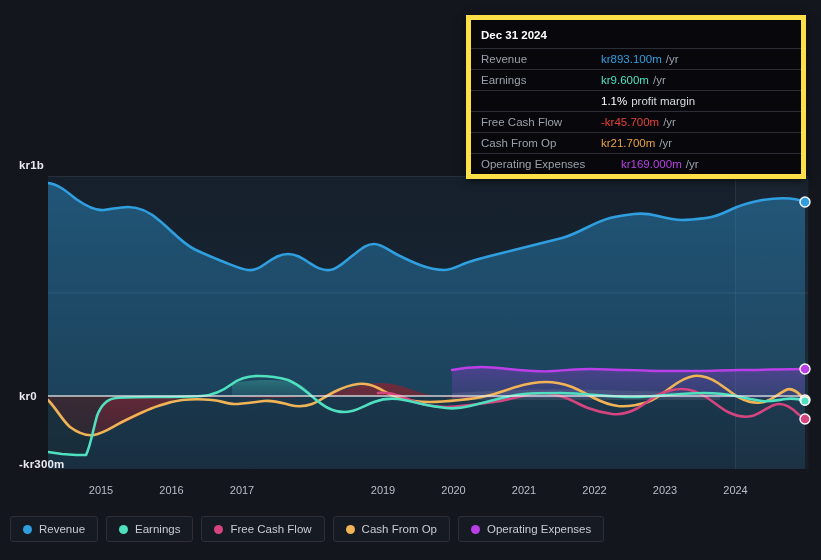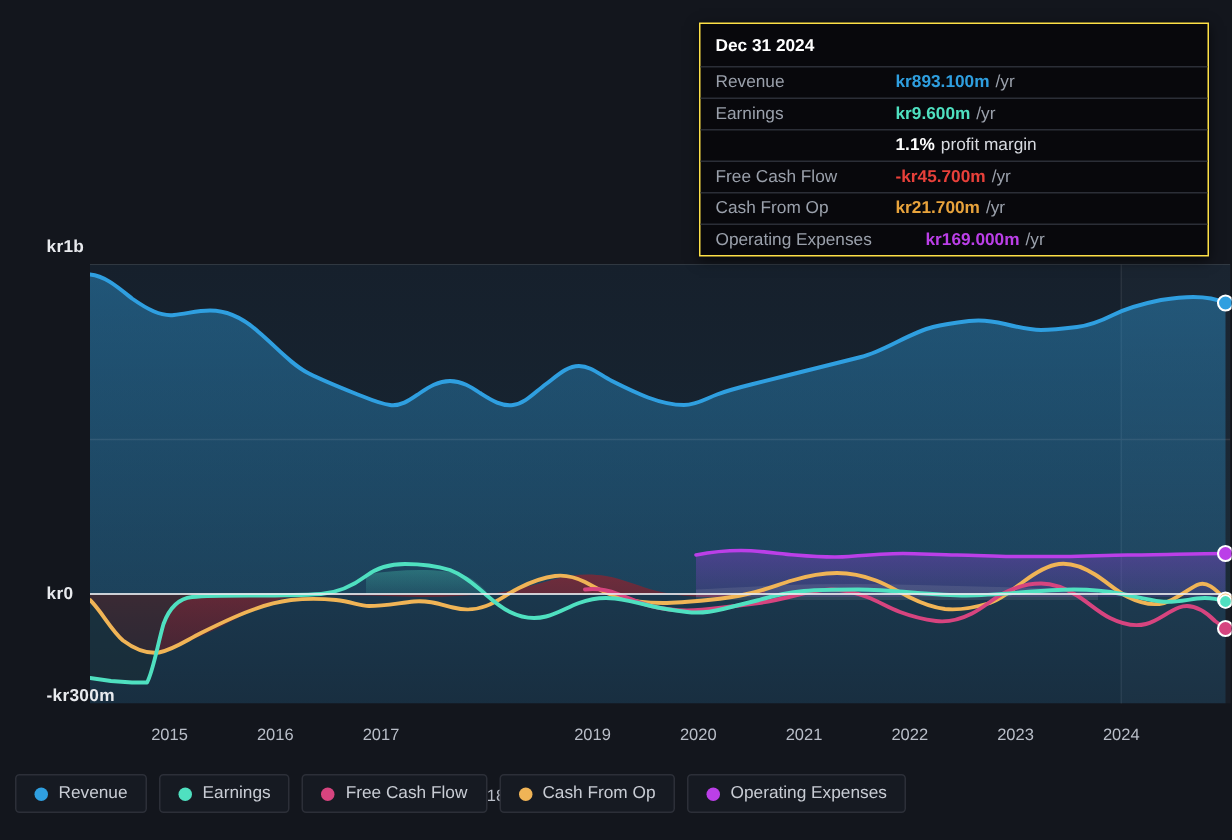--- a/index.html
+++ b/index.html
@@ -7,47 +7,47 @@
     width:821px;height:560px;
     background:#13161d;
     font-family:"Liberation Sans", sans-serif;
     color:#c9ccd4;
     overflow:hidden;
     position:relative;
   }
   #root{position:absolute;inset:0;}
 
   
-  .chart-wrap{position:absolute;left:12px;top:0;width:695px;height:505px;}
+  .chart-wrap{position:absolute;left:0;top:0;width:695px;height:505px;}
   .plot-bg{position:absolute;left:48px;top:176px;width:760px;height:293px;background:#141922;}
   .plot-band{position:absolute;left:48px;top:176px;width:760px;height:220px;
      background:linear-gradient(180deg,#16202c 0%,#172735 100%);}
   .forecast-zone{position:absolute;left:735px;top:176px;width:73px;height:293px;
      background:rgba(255,255,255,0.018);border-left:1px solid rgba(255,255,255,0.07);}
   svg.chart{position:absolute;left:0;top:0;width:821px;height:505px;}
 
   .ylabel{position:absolute;font-size:11.5px;font-weight:bold;color:#e8eaee;letter-spacing:.2px;}
   .ylabel.top{left:19px;top:159px;}
   .ylabel.zero{left:19px;top:390px;}
   .ylabel.bot{left:19px;top:458px;}
 
   .xaxis{position:absolute;left:0;top:484px;width:821px;height:16px;}
   .xtick{position:absolute;font-size:11px;color:#b9bec8;transform:translateX(-50%);white-space:nowrap;}
 
   
   .tooltip{
     position:absolute;left:466px;top:15px;width:340px;
-    background:#08080c;border:1px solid #fde047;
+    background:#08080c;border:5px solid #fde047;
     padding:0;box-sizing:border-box;
     box-shadow:0 2px 8px rgba(0,0,0,.6);
   }
   .tt-title{font-size:11.5px;font-weight:bold;color:#ffffff;padding:9px 10px 7px 10px;}
   .tt-row{display:flex;align-items:baseline;padding:4px 10px;border-top:1px solid #2b2e37;font-size:11.5px;}
   .tt-label{width:120px;color:#9aa0ab;flex:0 0 120px;}
-  .tt-val{font-weight:bold;}
+  .tt-val{font-weight:normal;}
   .tt-unit{color:#9aa0ab;font-weight:normal;margin-left:4px;}
   .tt-sub{color:#d7dae0;}
 
   
   .legend{position:absolute;left:10px;top:516px;display:flex;gap:8px;}
   .lg-item{display:flex;align-items:center;gap:7px;border:1px solid #2c2f38;border-radius:3px;
       padding:6px 12px;background:#161a22;font-size:11.5px;color:#c8ccd4;}
   .lg-dot{width:9px;height:9px;border-radius:50%;display:inline-block;}
 </style>
 </head>

